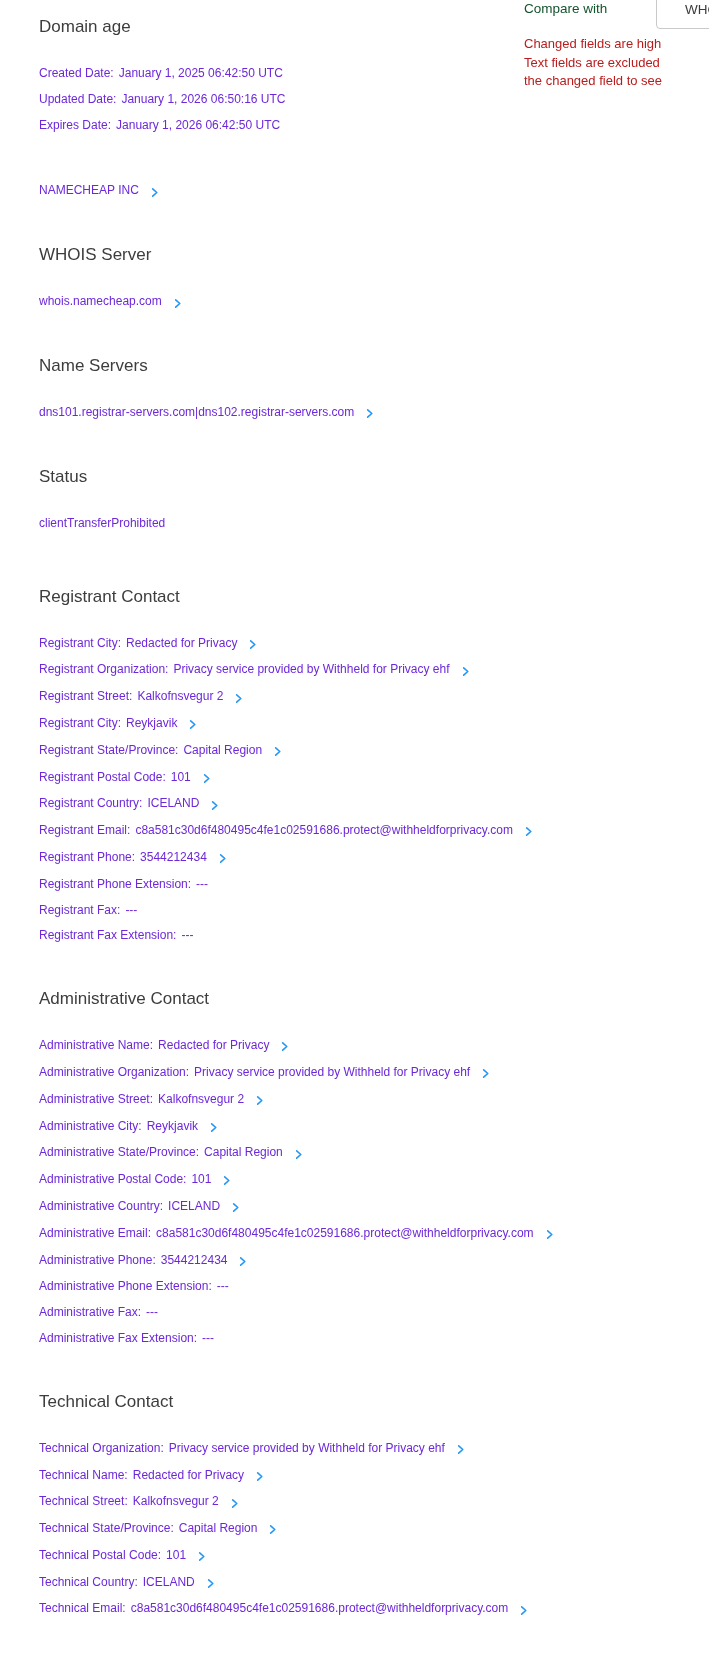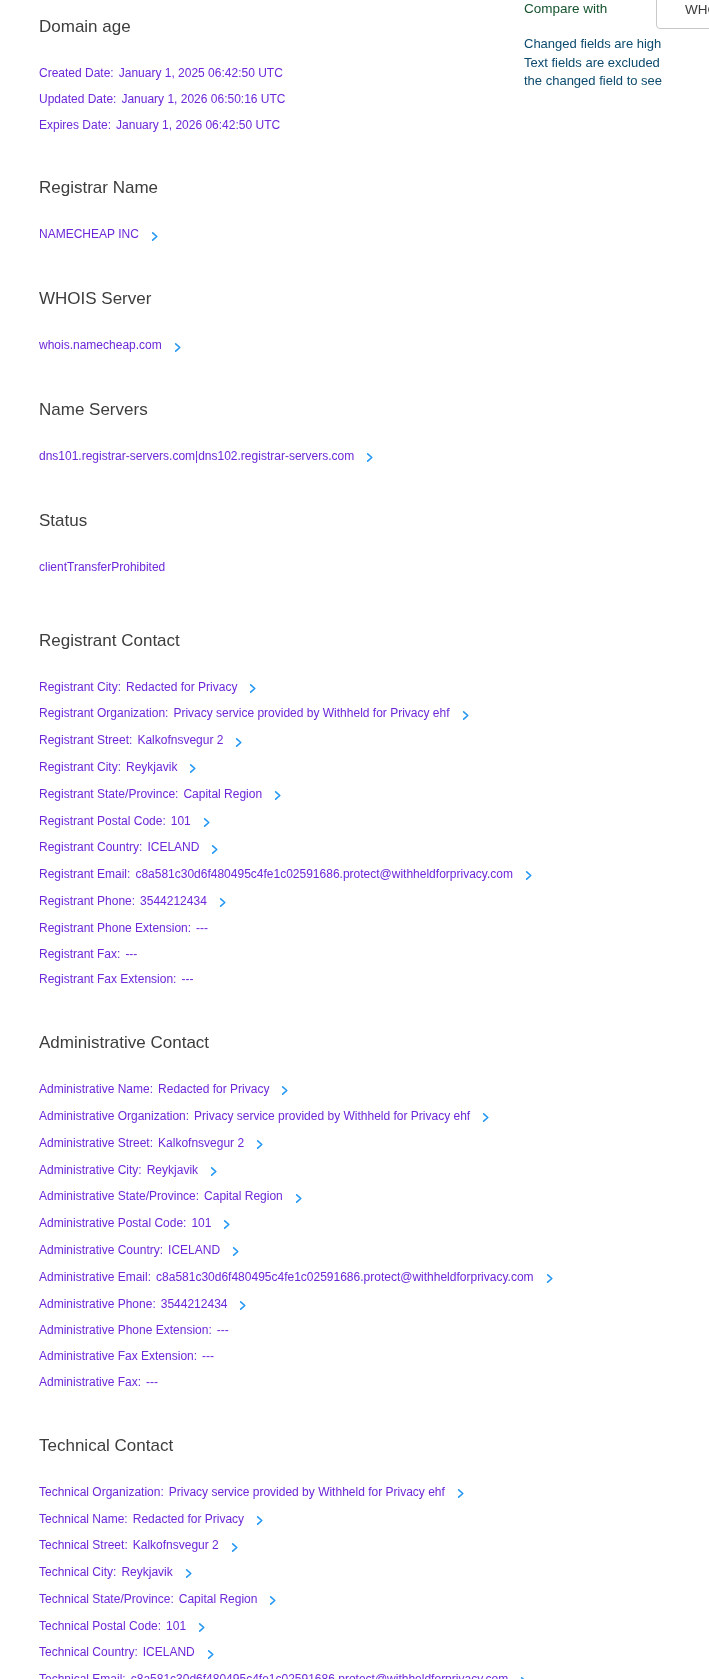--- a/index.html
+++ b/index.html
@@ -35,21 +35,21 @@
     padding-left:28px;
     font-size:13.5px;
     color:#3b3b3b;
     cursor:pointer;
   }
   .help-text{
     position:absolute;
     top:35px;
     left:524px;
     font-size:13px;
-    color:#0c4a6e;
+    color:#b91c1c;
     line-height:18.5px;
     white-space:nowrap;
   }
   
   .content{
     position:absolute;
     top:17px;
     left:39px;
     right:0;
   }
@@ -95,21 +95,20 @@
   <div class="content">
       <section class="section sec-domain_age">
     <h2 class="section-title">Domain age</h2>
     <div class="rows">
           <div class="row"><span class="lbl">Created Date:</span><span class="val">January 1, 2025 06:42:50 UTC</span></div>
           <div class="row"><span class="lbl">Updated Date:</span><span class="val">January 1, 2026 06:50:16 UTC</span></div>
           <div class="row"><span class="lbl">Expires Date:</span><span class="val">January 1, 2026 06:42:50 UTC</span></div>
         </div>
   </section>
       <section class="section sec-registrar-name">
-    <h2 class="section-title">Registrar Name</h2>
     <div class="rows">
           <div class="row"><span class="val">NAMECHEAP INC</span><span class="chev"><svg width="11" height="11" viewBox="0 0 24 24">
                 <path d="M8 4 L17 12 L8 20" fill="none" stroke-width="3.4" stroke-linecap="round" stroke-linejoin="round" stroke="#2196f3"></path>
               </svg></span></div>
         </div>
   </section>
       <section class="section sec-whois-server">
     <h2 class="section-title">WHOIS Server</h2>
     <div class="rows">
           <div class="row"><span class="val">whois.namecheap.com</span><span class="chev"><svg width="11" height="11" viewBox="0 0 24 24">
@@ -190,39 +189,36 @@
           <div class="row"><span class="lbl">Administrative Country:</span><span class="val">ICELAND</span><span class="chev"><svg width="11" height="11" viewBox="0 0 24 24">
                 <path d="M8 4 L17 12 L8 20" fill="none" stroke-width="3.4" stroke-linecap="round" stroke-linejoin="round" stroke="#2196f3"></path>
               </svg></span></div>
           <div class="row"><span class="lbl">Administrative Email:</span><span class="val">c8a581c30d6f480495c4fe1c02591686.protect@withheldforprivacy.com</span><span class="chev"><svg width="11" height="11" viewBox="0 0 24 24">
                 <path d="M8 4 L17 12 L8 20" fill="none" stroke-width="3.4" stroke-linecap="round" stroke-linejoin="round" stroke="#2196f3"></path>
               </svg></span></div>
           <div class="row"><span class="lbl">Administrative Phone:</span><span class="val">3544212434</span><span class="chev"><svg width="11" height="11" viewBox="0 0 24 24">
                 <path d="M8 4 L17 12 L8 20" fill="none" stroke-width="3.4" stroke-linecap="round" stroke-linejoin="round" stroke="#2196f3"></path>
               </svg></span></div>
           <div class="row"><span class="lbl">Administrative Phone Extension:</span><span class="val">---</span></div>
+          <div class="row"><span class="lbl">Administrative Fax:</span><span class="val">---</span></div>
           <div class="row"><span class="lbl">Administrative Fax Extension:</span><span class="val">---</span></div>
-          <div class="row"><span class="lbl">Administrative Fax:</span><span class="val">---</span></div>
         </div>
   </section>
       <section class="section sec-technical">
     <h2 class="section-title">Technical Contact</h2>
     <div class="rows">
           <div class="row"><span class="lbl">Technical Organization:</span><span class="val">Privacy service provided by Withheld for Privacy ehf</span><span class="chev"><svg width="11" height="11" viewBox="0 0 24 24">
                 <path d="M8 4 L17 12 L8 20" fill="none" stroke-width="3.4" stroke-linecap="round" stroke-linejoin="round" stroke="#2196f3"></path>
               </svg></span></div>
           <div class="row"><span class="lbl">Technical Name:</span><span class="val">Redacted for Privacy</span><span class="chev"><svg width="11" height="11" viewBox="0 0 24 24">
                 <path d="M8 4 L17 12 L8 20" fill="none" stroke-width="3.4" stroke-linecap="round" stroke-linejoin="round" stroke="#2196f3"></path>
               </svg></span></div>
           <div class="row"><span class="lbl">Technical Street:</span><span class="val">Kalkofnsvegur 2</span><span class="chev"><svg width="11" height="11" viewBox="0 0 24 24">
                 <path d="M8 4 L17 12 L8 20" fill="none" stroke-width="3.4" stroke-linecap="round" stroke-linejoin="round" stroke="#2196f3"></path>
               </svg></span></div>
-          <div class="row"><span class="lbl">Technical City:</span><span class="val">Reykjavik</span><span class="chev"><svg width="11" height="11" viewBox="0 0 24 24">
-                <path d="M8 4 L17 12 L8 20" fill="none" stroke-width="3.4" stroke-linecap="round" stroke-linejoin="round" stroke="#2196f3"></path>
-              </svg></span></div>
           <div class="row"><span class="lbl">Technical State/Province:</span><span class="val">Capital Region</span><span class="chev"><svg width="11" height="11" viewBox="0 0 24 24">
                 <path d="M8 4 L17 12 L8 20" fill="none" stroke-width="3.4" stroke-linecap="round" stroke-linejoin="round" stroke="#2196f3"></path>
               </svg></span></div>
           <div class="row"><span class="lbl">Technical Postal Code:</span><span class="val">101</span><span class="chev"><svg width="11" height="11" viewBox="0 0 24 24">
                 <path d="M8 4 L17 12 L8 20" fill="none" stroke-width="3.4" stroke-linecap="round" stroke-linejoin="round" stroke="#2196f3"></path>
               </svg></span></div>
           <div class="row"><span class="lbl">Technical Country:</span><span class="val">ICELAND</span><span class="chev"><svg width="11" height="11" viewBox="0 0 24 24">
                 <path d="M8 4 L17 12 L8 20" fill="none" stroke-width="3.4" stroke-linecap="round" stroke-linejoin="round" stroke="#2196f3"></path>
               </svg></span></div>
           <div class="row"><span class="lbl">Technical Email:</span><span class="val">c8a581c30d6f480495c4fe1c02591686.protect@withheldforprivacy.com</span><span class="chev"><svg width="11" height="11" viewBox="0 0 24 24">

